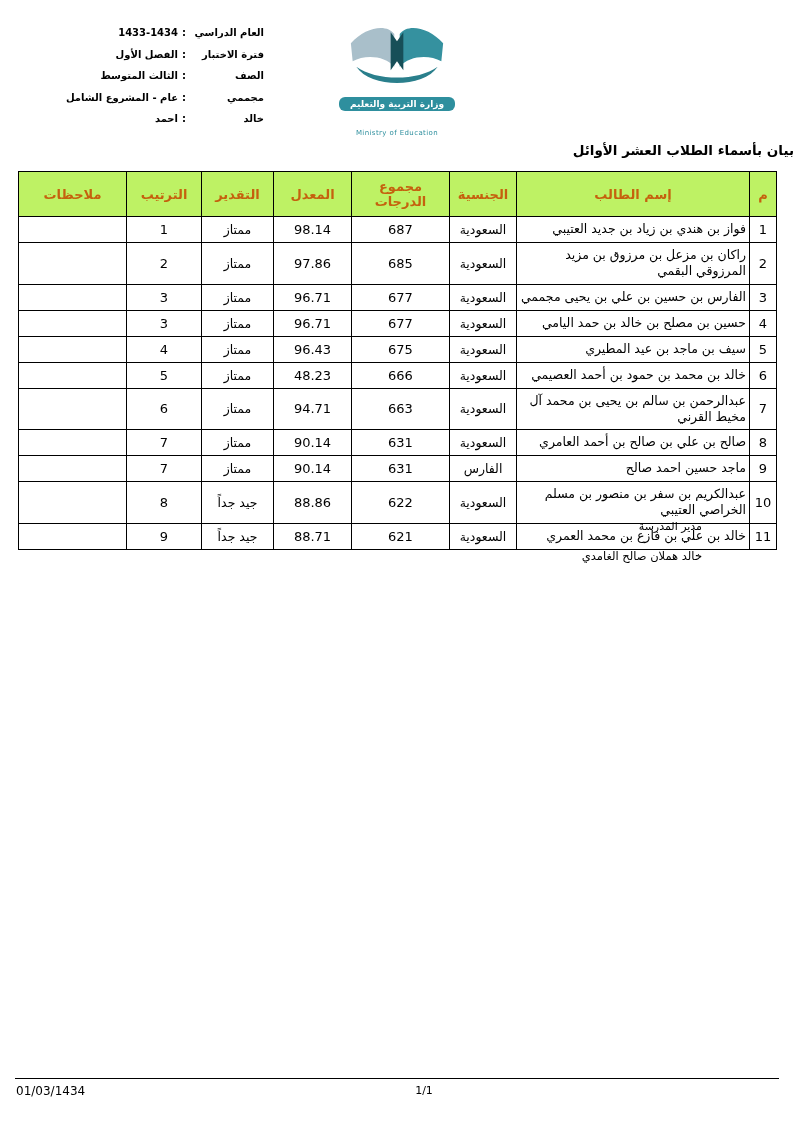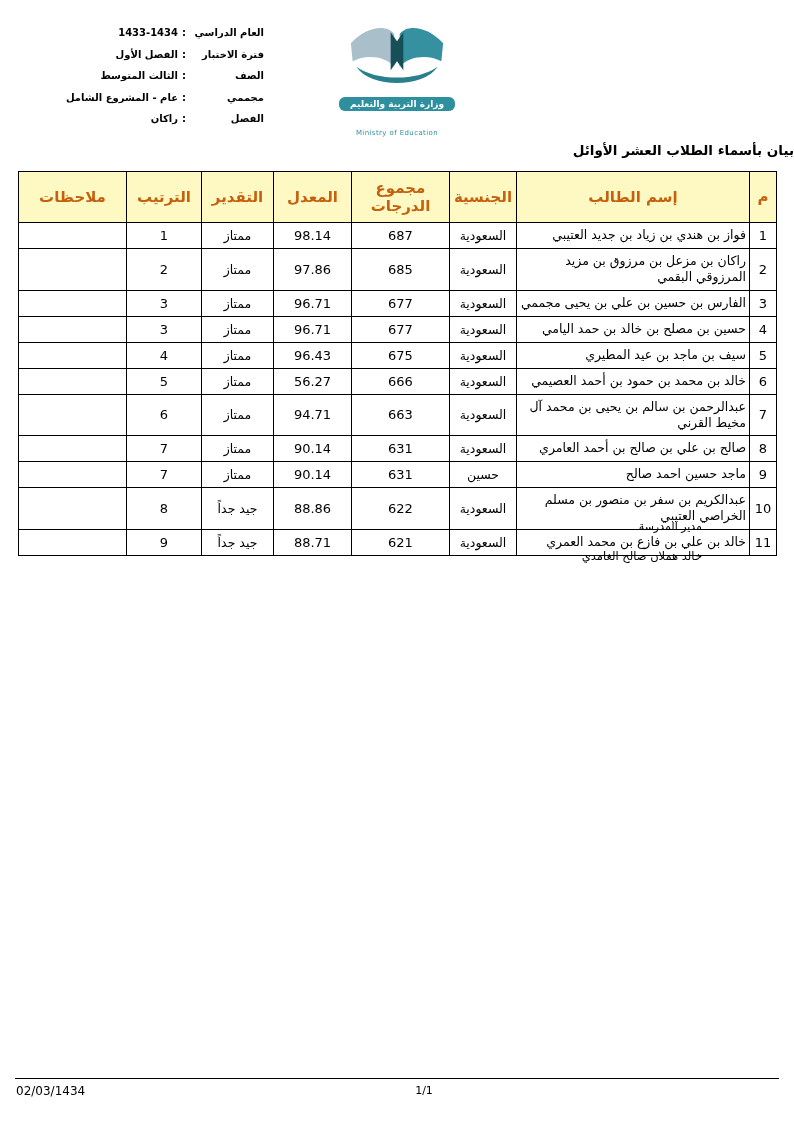--- a/index.html
+++ b/index.html
@@ -21,21 +21,21 @@
   
   .org-block { position:absolute; top:22px; left:516px; width:210px; text-align:center; direction:rtl; font-weight:bold; font-size:10.5px; line-height:1.6; }
   .org-line3 { margin-top:8px; font-size:10px; }
   .org-line4 { margin-top:13px; }
 
   .doc-title { position:absolute; top:142px; left:0; width:100%; text-align:right; direction:rtl; font-size:13.5px; font-weight:bold; }
 
   
   .data-table { position:absolute; top:171px; left:18px; width:758px; border-collapse:collapse; direction:rtl; table-layout:fixed; }
   .data-table th, .data-table td { border:1px solid #000; overflow:hidden; }
-  .data-table th { color:#c5610e; font-size:15px; font-weight:bold; padding:7px 2px; text-align:center; background:#fef9c3; }
+  .data-table th { color:#c5610e; font-size:13px; font-weight:bold; padding:7px 2px; text-align:center; background:#bef264; }
   .data-table td { font-size:12.5px; padding:5px 3px; text-align:center; vertical-align:middle; }
   td.c-name { text-align:right; line-height:1.3; padding:4px 3px 4px 2px; }
   td.c-no, td.c-total, td.c-avg, td.c-rank { font-size:13px; }
 
   
   .signature { position:absolute; top:520px; left:510px; width:192px; text-align:right; direction:rtl; font-weight:normal; }
   .signature-title { font-size:11px; }
   .signature-name { font-size:11.5px; margin-top:16px; }
 
   
@@ -63,23 +63,23 @@
       <span class="info-label">الصف</span>
       <span class="info-colon">:</span>
       <span class="info-value">الثالث المتوسط</span>
     </div>
     <div class="info-row">
       <span class="info-label">مجممي</span>
       <span class="info-colon">:</span>
       <span class="info-value">عام - المشروع الشامل</span>
     </div>
     <div class="info-row">
-      <span class="info-label">الفصل</span>
-      <span class="info-colon">:</span>
-      <span class="info-value">راكان</span>
+      <span class="info-label">خالد</span>
+      <span class="info-colon">:</span>
+      <span class="info-value">احمد</span>
     </div>
   </div>
 
   <div class="logo-block">
     <svg viewBox="0 0 150 84" width="140" height="76" aria-hidden="true">
       <path d="M24 30 C40 12 64 8 72 20 L72 56 C62 44 40 42 26 50 Z" fill="#a9bfca"></path>
       <path d="M126 30 C110 12 86 8 78 20 L78 56 C88 44 110 42 124 50 Z" fill="#35919f"></path>
       <path d="M68 18 L75 28 L82 18 L82 60 L75 50 L68 60 Z" fill="#174f58"></path>
       <path d="M30 56 C52 72 98 72 120 56 C104 80 46 80 30 56 Z" fill="#2a7f8c"></path>
     </svg>
@@ -162,21 +162,21 @@
         <td class="c-avg">96.43</td>
         <td class="c-grade">ممتاز</td>
         <td class="c-rank">4</td>
         <td class="c-notes"></td>
       </tr>
       <tr>
         <td class="c-no">6</td>
         <td class="c-name">خالد بن محمد بن حمود بن أحمد العصيمي</td>
         <td class="c-nat">السعودية</td>
         <td class="c-total">666</td>
-        <td class="c-avg">56.27</td>
+        <td class="c-avg">48.23</td>
         <td class="c-grade">ممتاز</td>
         <td class="c-rank">5</td>
         <td class="c-notes"></td>
       </tr>
       <tr>
         <td class="c-no">7</td>
         <td class="c-name">عبدالرحمن بن سالم بن يحيى بن محمد آل مخيط القرني</td>
         <td class="c-nat">السعودية</td>
         <td class="c-total">663</td>
         <td class="c-avg">94.71</td>
@@ -190,21 +190,21 @@
         <td class="c-nat">السعودية</td>
         <td class="c-total">631</td>
         <td class="c-avg">90.14</td>
         <td class="c-grade">ممتاز</td>
         <td class="c-rank">7</td>
         <td class="c-notes"></td>
       </tr>
       <tr>
         <td class="c-no">9</td>
         <td class="c-name">ماجد حسين احمد صالح</td>
-        <td class="c-nat">حسين</td>
+        <td class="c-nat">الفارس</td>
         <td class="c-total">631</td>
         <td class="c-avg">90.14</td>
         <td class="c-grade">ممتاز</td>
         <td class="c-rank">7</td>
         <td class="c-notes"></td>
       </tr>
       <tr>
         <td class="c-no">10</td>
         <td class="c-name">عبدالكريم بن سفر بن منصور بن مسلم الخراصي العتيبي</td>
         <td class="c-nat">السعودية</td>
@@ -227,15 +227,15 @@
     </tbody>
   </table>
 
   <div class="signature">
     <div class="signature-title">مدير المدرسة</div>
     <div class="signature-name">خالد  هملان صالح الغامدي</div>
   </div>
 
   <div class="footer-line"></div>
   <div class="footer-page">1/1</div>
-  <div class="footer-date">02/03/1434</div>
+  <div class="footer-date">01/03/1434</div>
 
 </div>
 
 </body></html>

